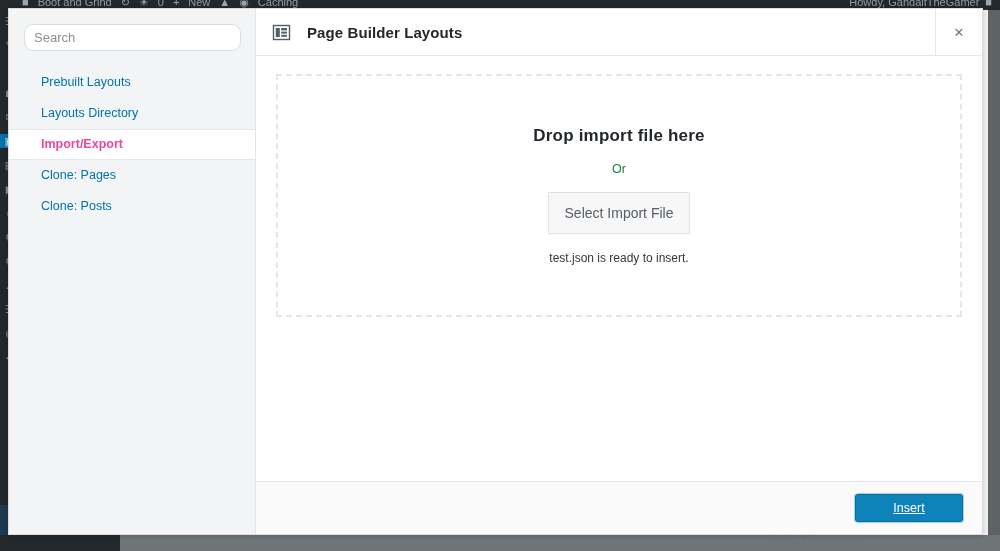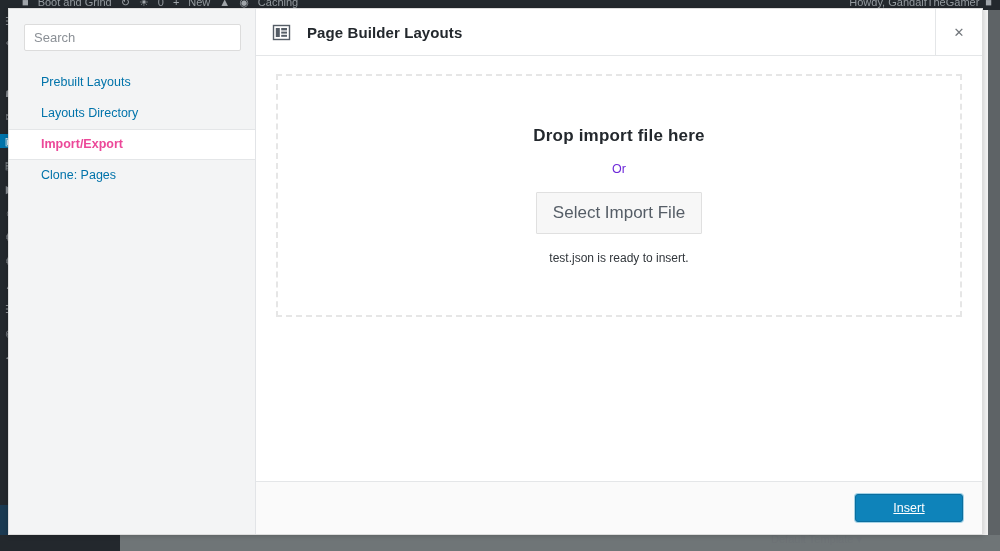--- a/index.html
+++ b/index.html
@@ -80,21 +80,21 @@
     padding-top: 15px;
     position: relative;
   }
   .search-wrap { padding: 0 14px 0 15px; }
   .search-input {
     width: 100%; height: 27px;
     border: 1px solid #dcdcdc; background: #fff;
     font-family: "Liberation Sans", sans-serif;
     font-size: 13px; color: #32373c;
     padding: 0 9px; outline: none;
-    border-radius: 2px;
+    border-radius: 9px;
   }
   .search-input::placeholder { color: #8b9096; }
 
   .nav { margin-top: 16px; }
   .nav-item {
     display: block; padding: 7px 32px;
     font-size: 12.5px; color: #0073aa;
     line-height: 17px; cursor: pointer;
     white-space: nowrap;
   }
@@ -133,27 +133,27 @@
 
   .m-body { flex: 1; padding: 18px 20px 0 20px; position: relative; overflow: hidden; }
 
   .dropzone {
     border: 2px dashed #e6e6e6;
     height: 243px;
     display: flex; flex-direction: column;
     align-items: center; justify-content: center;
   }
   .dz-title { font-size: 17px; font-weight: bold; color: #23282d; letter-spacing:.2px; }
-  .dz-or { font-size: 12.5px; color: #6d28d9; margin-top: 16px; }
+  .dz-or { font-size: 12.5px; color: #15803d; margin-top: 16px; }
   .dz-btn {
     margin-top: 16px;
     min-width: 138px; height: 42px;
     background: #f7f7f7; border: 1px solid #e0e0e0;
     font-family: "Liberation Sans", sans-serif;
-    font-size: 17px; color: #555d66;
+    font-size: 14px; color: #555d66;
     cursor: pointer; border-radius: 1px;
     display:flex; align-items:center; justify-content:center;
     padding: 0 16px;
   }
   .dz-status { margin-top: 17px; font-size: 12px; color: #32373c; }
 
   .dl-row { display: flex; justify-content: flex-end; margin-top: 15px; padding-right: 1px; }
 
   .btn-primary {
     background: #0e83ba; border: 1px solid #0b6e9e;
@@ -242,20 +242,21 @@
   <div class="m-sidebar">
     <div class="search-wrap">
       <input class="search-input" type="text" placeholder="Search" style="">
     </div>
 
     <div class="nav">
       <div class="nav-item">Prebuilt Layouts</div>
       <div class="nav-item">Layouts Directory</div>
       <div class="nav-item active">Import/Export</div>
       <div class="nav-item">Clone: Pages</div>
+      <div class="nav-item">Clone: Posts</div>
     </div>
   </div>
 
   <div class="m-main">
 
     <div class="m-header">
       <span class="hdr-icon">
         <svg width="19" height="19" viewBox="0 0 19 19" aria-hidden="true">
           <rect x="1.5" y="2.5" width="16" height="14" fill="none" stroke="#555d66" stroke-width="1.4"></rect>
           <rect x="3.8" y="5" width="4" height="9" fill="#555d66"></rect>

